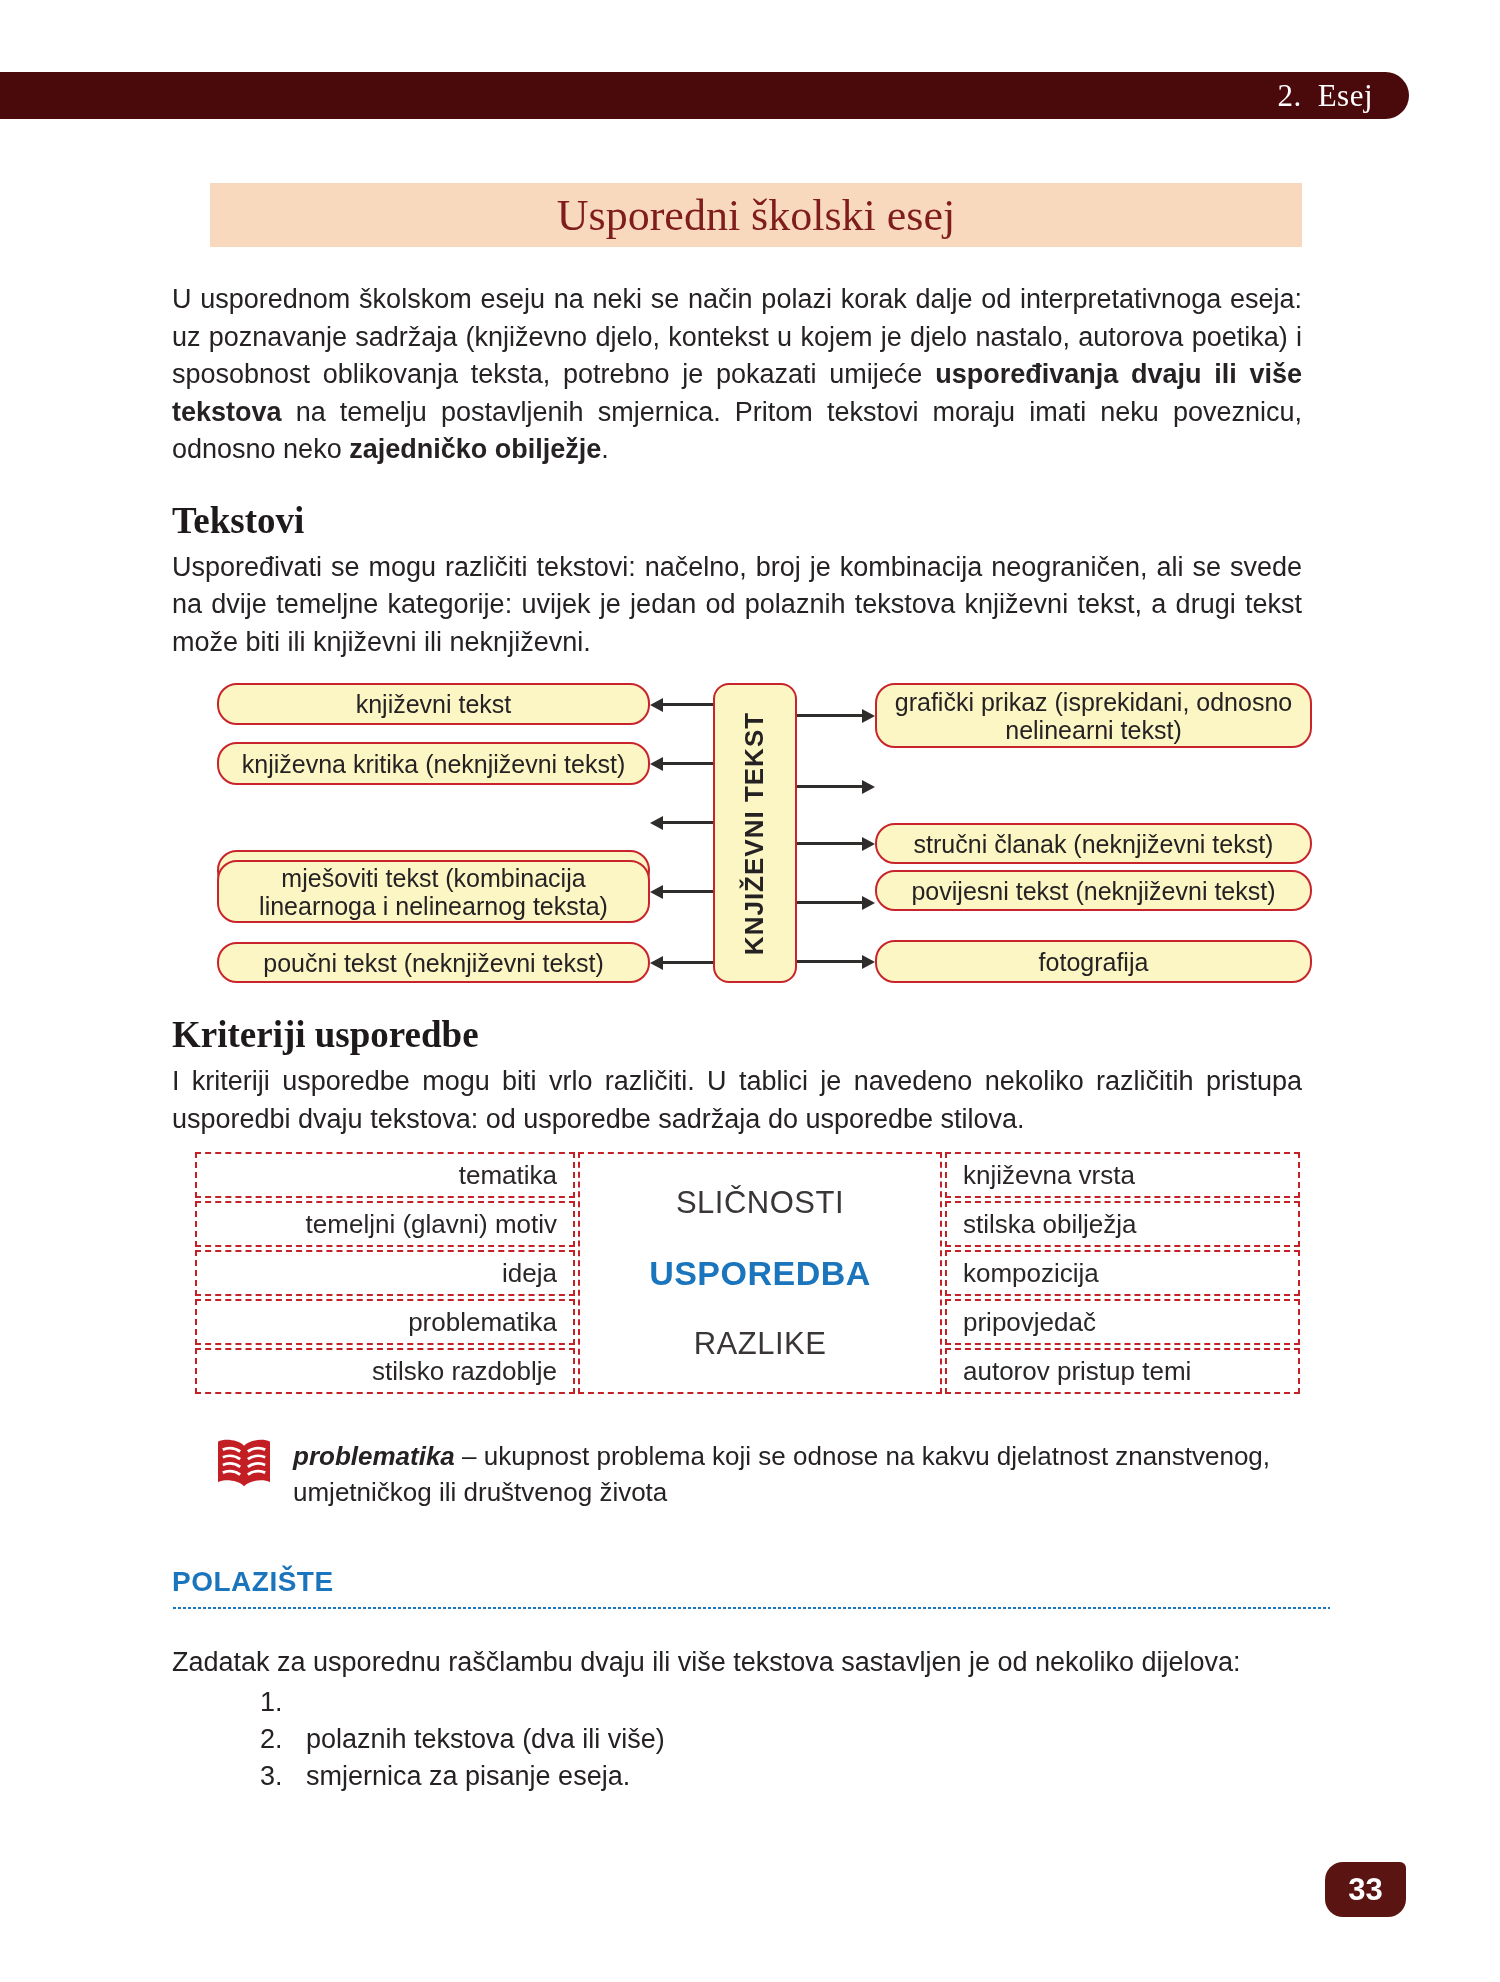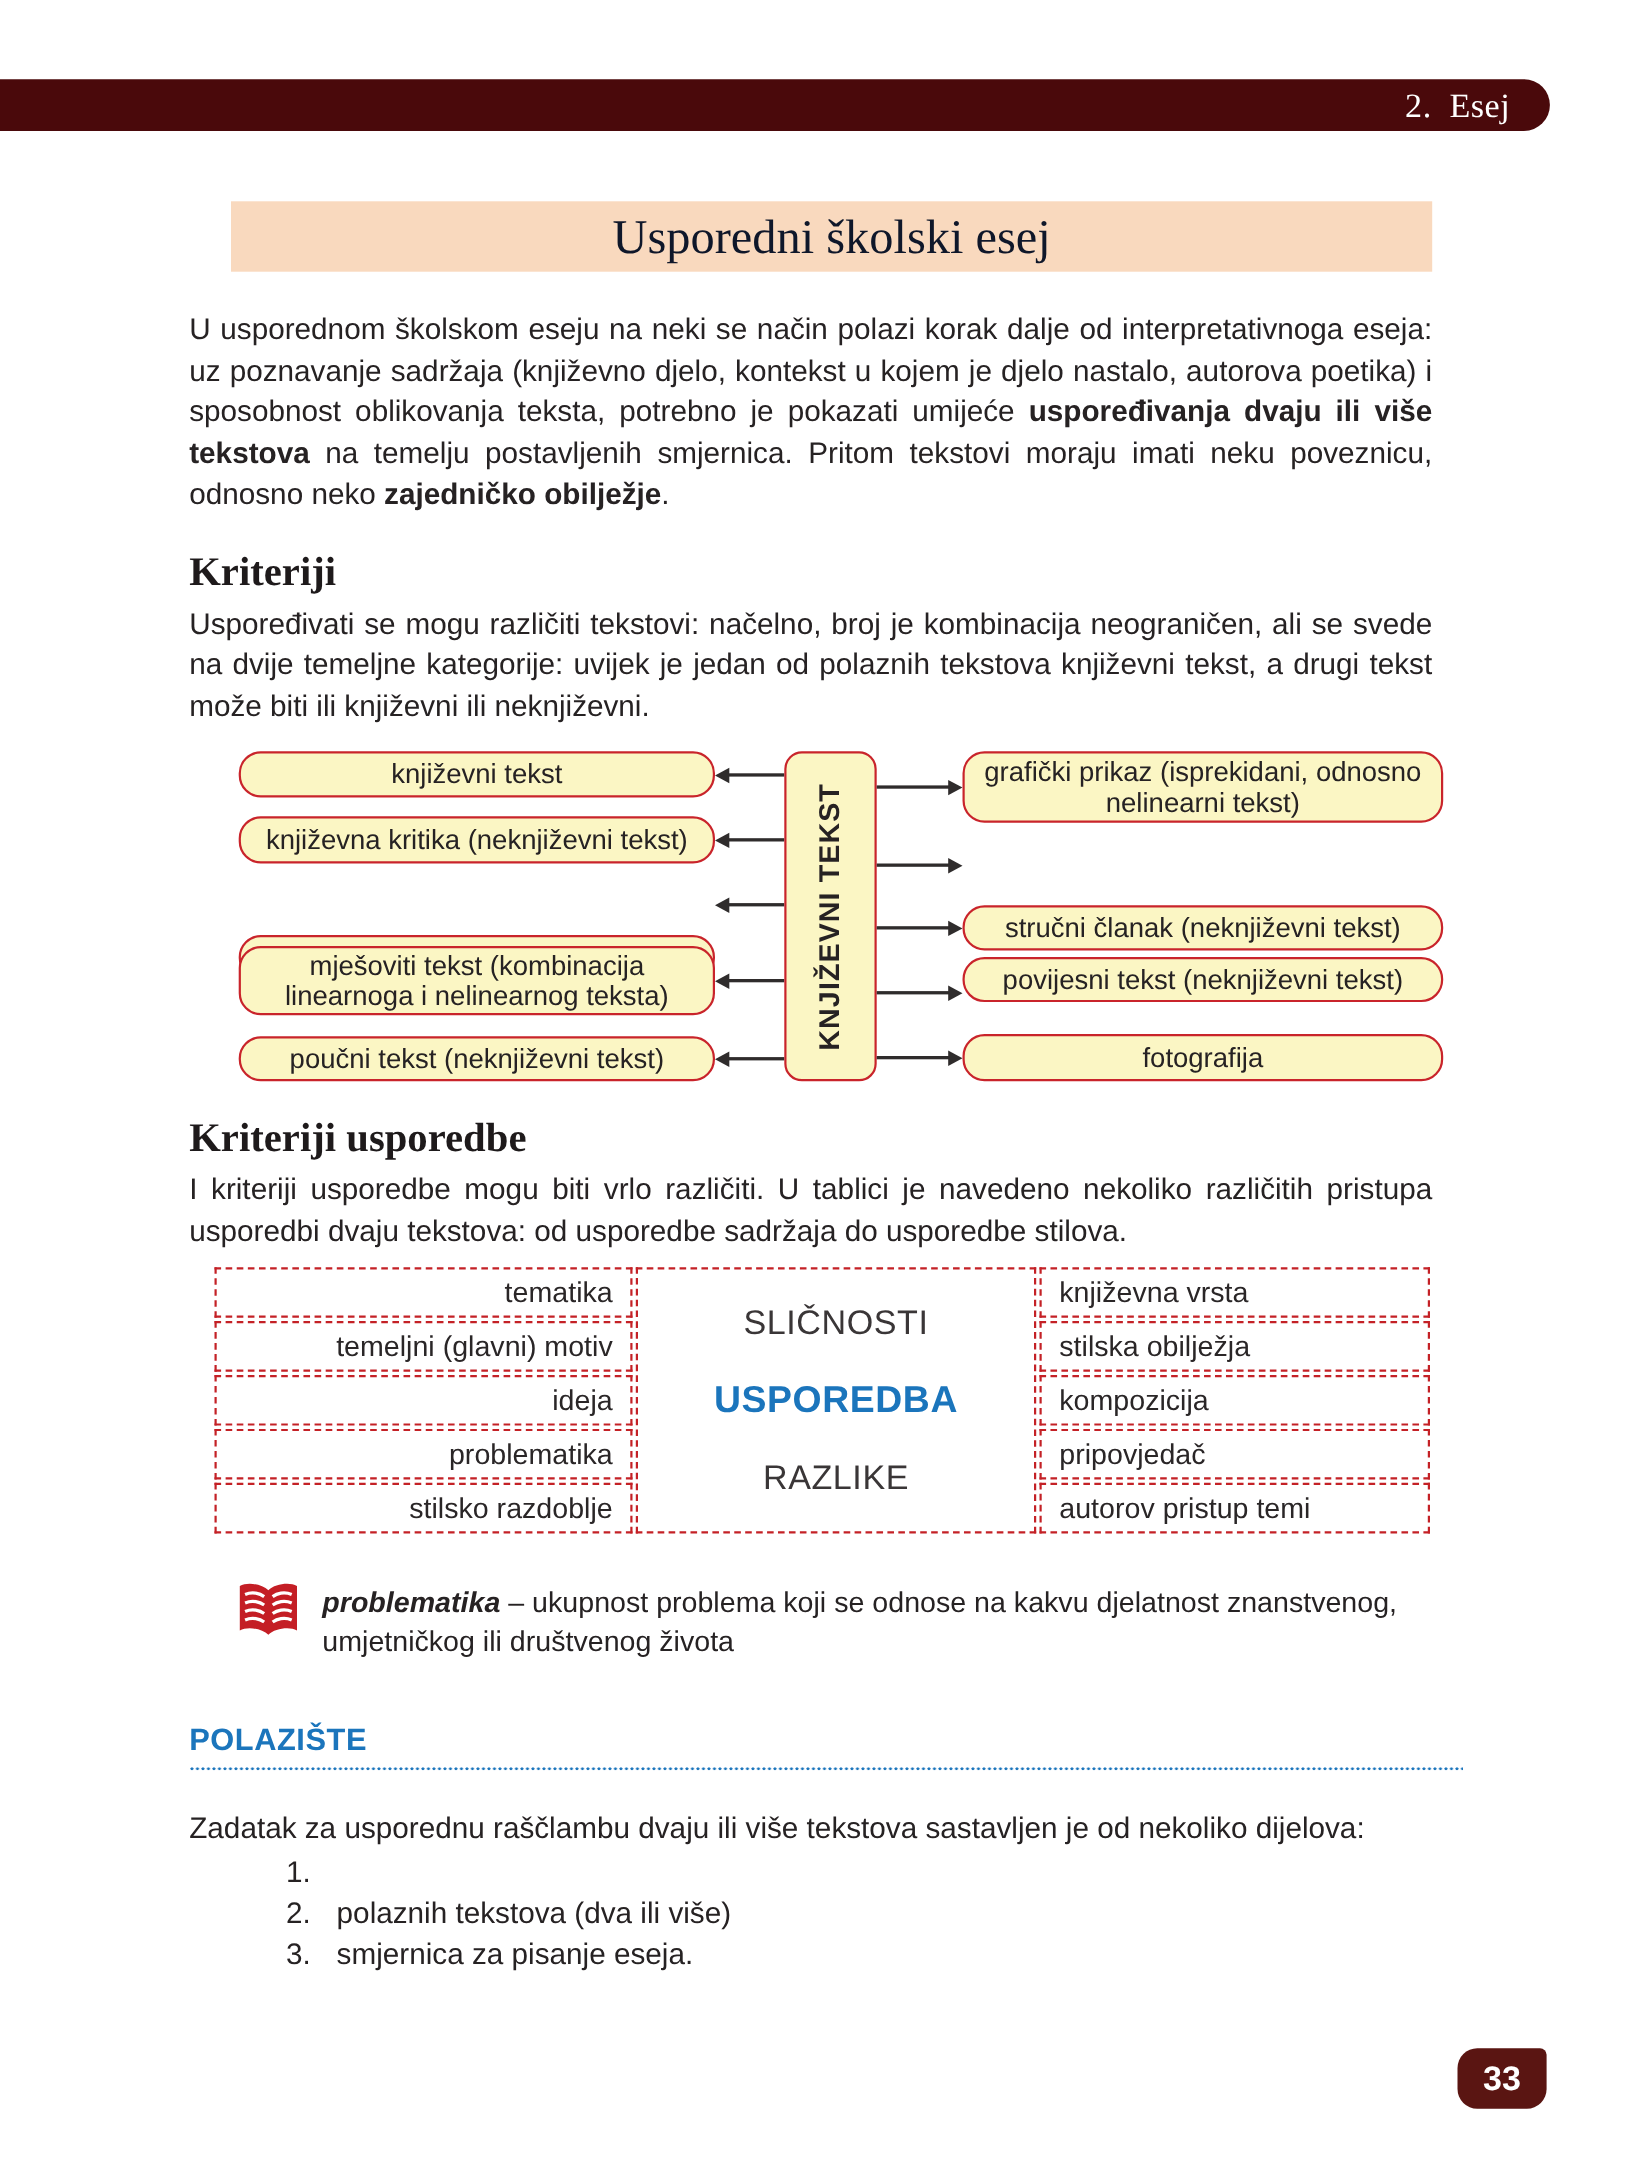--- a/index.html
+++ b/index.html
@@ -28,21 +28,21 @@
   .chapter-label{
     color:#fff;font-family:"Liberation Serif",serif;font-size:31px;letter-spacing:.5px;
   }
   
   .content{position:absolute;left:172px;top:183px;width:1140px;}
   .banner{
     margin-left:38px;width:1092px;height:64px;background:var(--banner-peach,#f9d9be);
     display:flex;align-items:center;justify-content:center;
   }
   .banner h1{
-    font-family:"Liberation Serif",serif;font-weight:400;font-size:44px;color:#0f172a;
+    font-family:"Liberation Serif",serif;font-weight:400;font-size:44px;color:#7f1d1d;
   }
   p.body{font-size:27px;line-height:37.5px;text-align:justify;width:1130px;}
   .intro{margin-top:34px;}
   .section-heading{
     font-family:"Liberation Serif",serif;font-size:37px;font-weight:700;color:#1e1a1b;
     margin-top:30px;line-height:44px;
   }
   .section-heading + p.body{margin-top:6px;}
   
   .diagram{position:relative;margin-top:22px;height:300px;width:1140px;}
@@ -131,21 +131,21 @@
   </header>
 
   <main class="content">
 
     <div class="banner">
       <h1>Usporedni školski esej</h1>
     </div>
 
     <p class="body intro"><span>U usporednom školskom eseju na neki se način polazi korak dalje od interpretativnoga eseja: uz poznavanje sadržaja (književno djelo, kontekst u kojem je djelo nastalo, autorova poetika) i sposobnost oblikovanja teksta, potrebno je pokazati umijeće </span><strong>uspoređivanja dvaju ili više tekstova</strong><span> na temelju postavljenih smjernica. Pritom tekstovi moraju imati neku poveznicu, odnosno neko </span><strong>zajedničko obilježje</strong><span>.</span></p>
 
-    <h2 class="section-heading">Kriteriji</h2>
+    <h2 class="section-heading">Tekstovi</h2>
     <p class="body">Uspoređivati se mogu različiti tekstovi: načelno, broj je kombinacija neograničen, ali se svede na dvije temeljne kategorije: uvijek je jedan od polaznih tekstova književni tekst, a drugi tekst može biti ili književni ili neknjiževni.</p>
 
     <div class="diagram">
       <div class="dbox lcol" style="top:0;height:42px;">književni tekst</div>
       <div class="dbox lcol" style="top:59px;height:43px;">književna kritika (neknjiževni tekst)</div>
       <div class="dbox lcol" style="top:119px;height:41px;margin-top:48px;">esej (književno-znanstvena vrsta)</div>
       <div class="dbox lcol" style="top:177px;height:63px;">mješoviti tekst (kombinacija linearnoga i nelinearnog teksta)</div>
       <div class="dbox lcol" style="top:259px;height:41px;">poučni tekst (neknjiževni tekst)</div>
 
       <div class="arr arr-l" style="top:20px;"></div>

